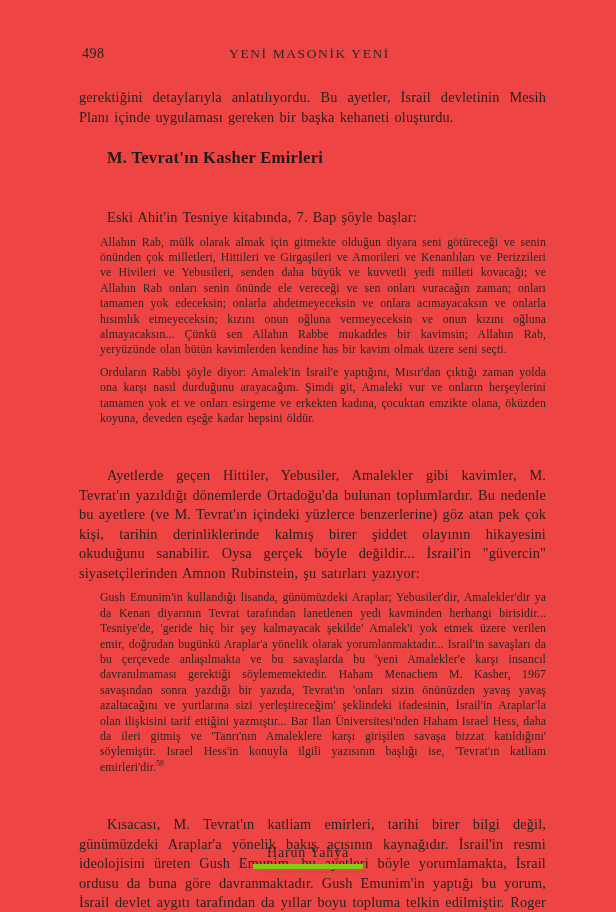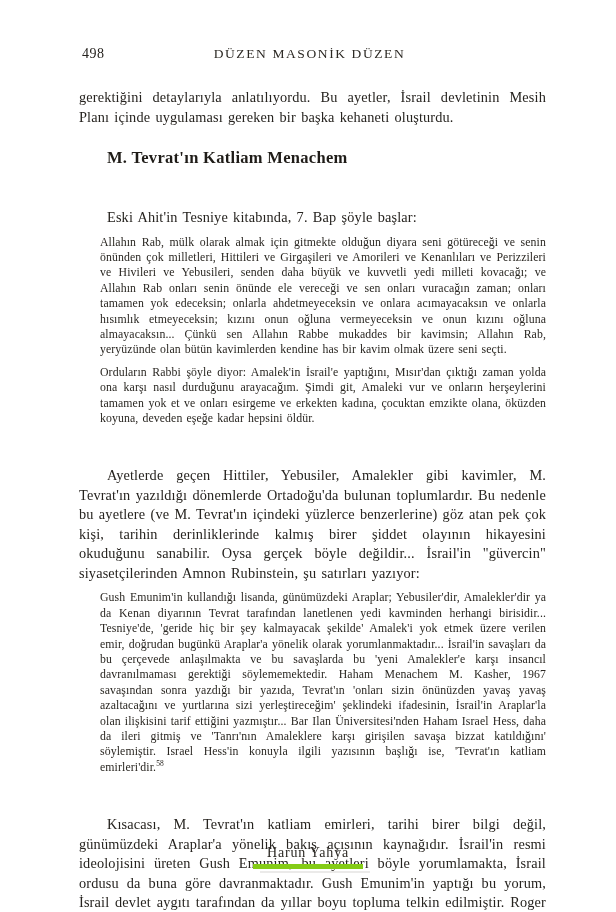--- a/index.html
+++ b/index.html
@@ -1,21 +1,21 @@
 <!DOCTYPE html>
 <html lang="tr"><head>
 <meta charset="utf-8">
 <style>
   html, body { margin: 0; padding: 0; background: #e9e9e9; }
   .page {
     position: relative;
     width: 616px;
     height: 912px;
     margin: 0 auto;
-    background: #ffffff;
+    background: #ef4444;
     color: #25221e;
     font-family: "Liberation Serif", "DejaVu Serif", serif;
     overflow: hidden;
     box-sizing: border-box;
     padding-left: 26px;
   }
   .running-header {
     position: absolute;
     top: 46px;
     left: 79px;
@@ -99,28 +99,28 @@
     background: rgba(90,85,78,0.12);
   }
 </style>
 </head>
 <body>
 
 <div class="page">
 
   <div class="running-header">
     <span class="page-number">498</span>
-    <div class="header-title">DÜZEN MASONİK DÜZEN</div>
+    <div class="header-title">YENİ MASONİK YENİ</div>
   </div>
 
   <div class="content">
 
     <p class="body-text">gerektiğini detaylarıyla anlatılıyordu. Bu ayetler, İsrail devletinin Mesih Planı içinde uygulaması gereken bir başka kehaneti oluşturdu.</p>
 
-    <h2 class="section-heading">M. Tevrat'ın Katliam Menachem</h2>
+    <h2 class="section-heading">M. Tevrat'ın Kasher Emirleri</h2>
 
     <p class="body-text indent">Eski Ahit'in Tesniye kitabında, 7. Bap şöyle başlar:</p>
 
     <p class="quote">Allahın Rab, mülk olarak almak için gitmekte olduğun diyara seni götüreceği ve senin önünden çok milletleri, Hittileri ve Girgaşileri ve Amorileri ve Kenanlıları ve Perizzileri ve Hivileri ve Yebusileri, senden daha büyük ve kuvvetli yedi milleti kovacağı; ve Allahın Rab onları senin önünde ele vereceği ve sen onları vuracağın zaman; onları tamamen yok edeceksin; onlarla ahdetmeyeceksin ve onlara acımayacaksın ve onlarla hısımlık etmeyeceksin; kızını onun oğluna vermeyeceksin ve onun kızını oğluna almayacaksın... Çünkü sen Allahın Rabbe mukaddes bir kavimsin; Allahın Rab, yeryüzünde olan bütün kavimlerden kendine has bir kavim olmak üzere seni seçti.</p>
 
 
     <p class="quote">Orduların Rabbi şöyle diyor: Amalek'in İsrail'e yaptığını, Mısır'dan çıktığı zaman yolda ona karşı nasıl durduğunu arayacağım. Şimdi git, Amaleki vur ve onların herşeylerini tamamen yok et ve onları esirgeme ve erkekten kadına, çocuktan emzikte olana, öküzden koyuna, deveden eşeğe kadar hepsini öldür.</p>
 
     <p class="body-text indent">Ayetlerde geçen Hittiler, Yebusiler, Amalekler gibi kavimler, M. Tevrat'ın yazıldığı dönemlerde Ortadoğu'da bulunan toplumlardır. Bu nedenle bu ayetlere (ve M. Tevrat'ın içindeki yüzlerce benzerlerine) göz atan pek çok kişi, tarihin derinliklerinde kalmış birer şiddet olayının hikayesini okuduğunu sanabilir. Oysa gerçek böyle değildir... İsrail'in "güvercin" siyasetçilerinden Amnon Rubinstein, şu satırları yazıyor:</p>
 

